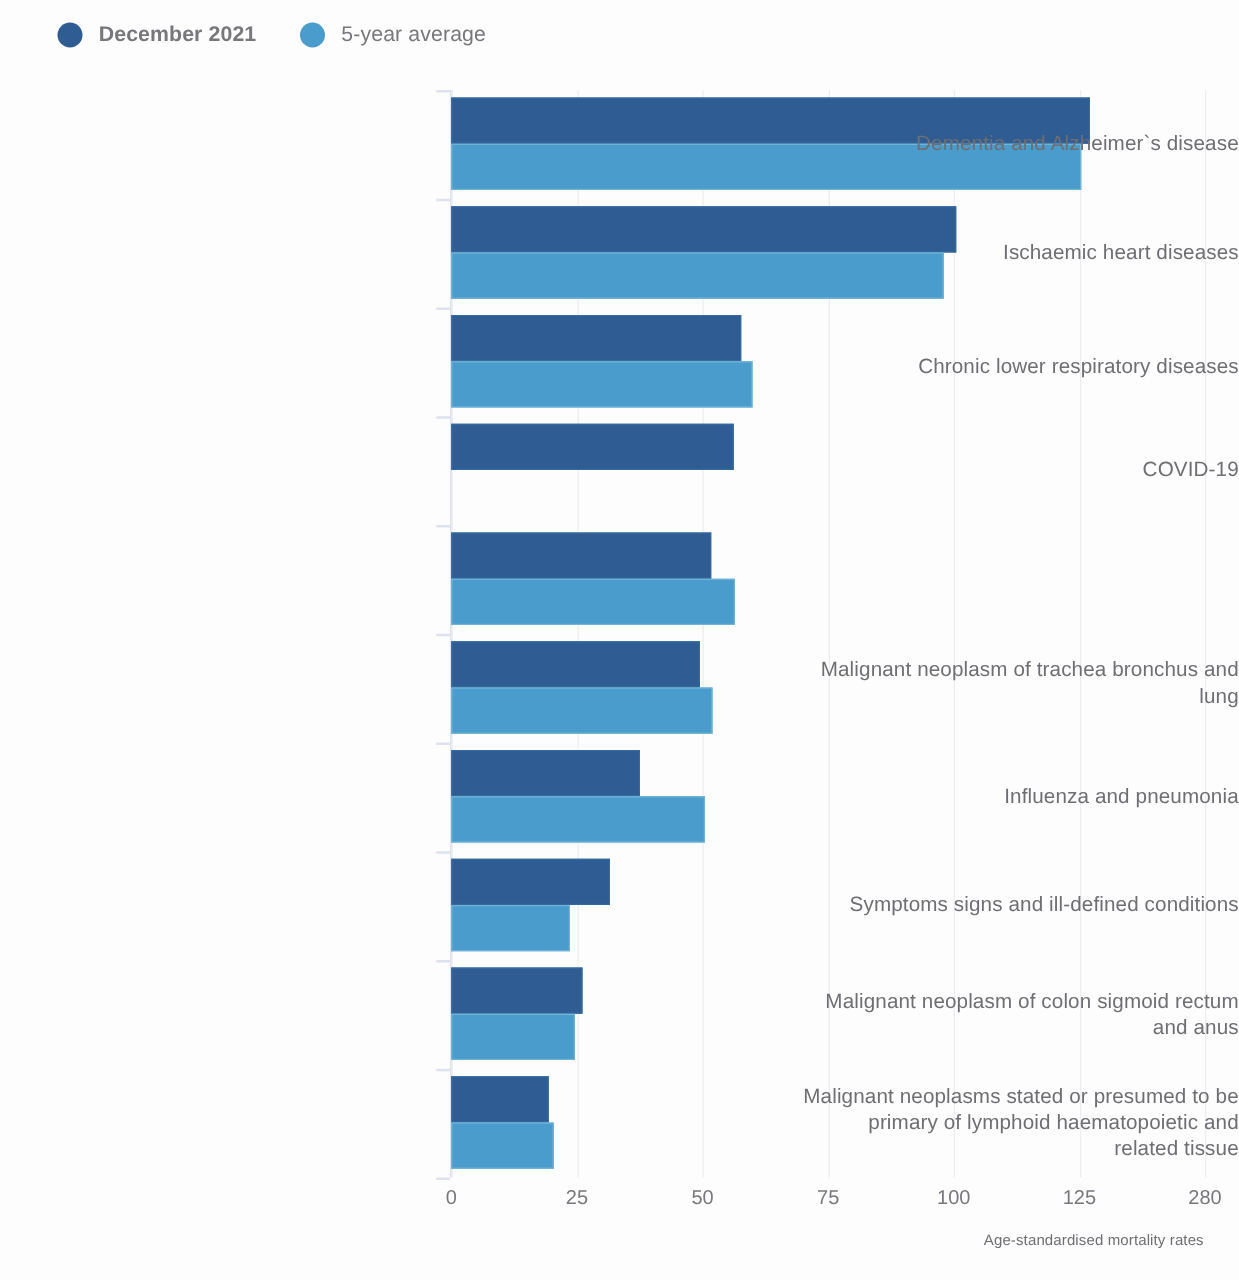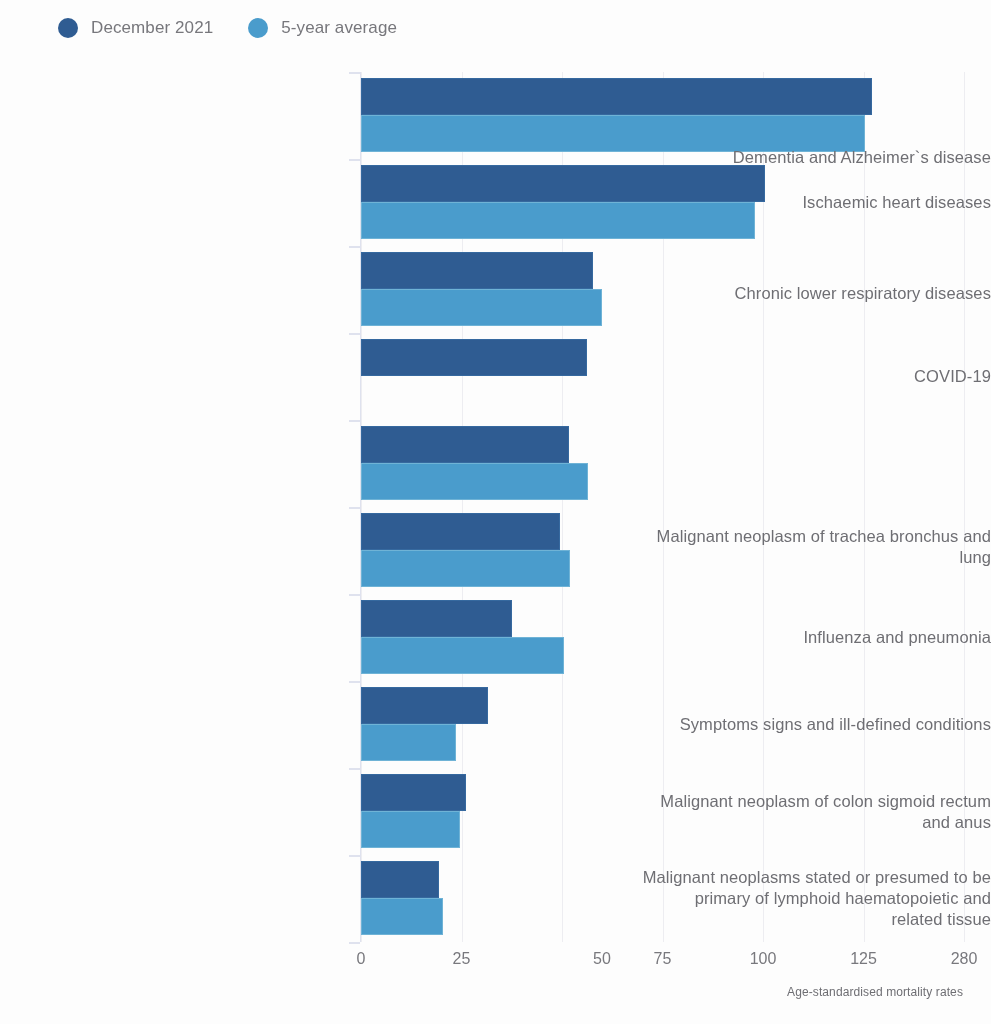--- a/index.html
+++ b/index.html
@@ -10,21 +10,21 @@
     color:#6B6B70;
     overflow:hidden;
     position:relative;
   }
   
   #legend{
     position:absolute;left:0;top:0;width:991px;height:56px;
     display:flex;align-items:center;
   }
   .legend-item{display:flex;align-items:center;margin-left:35px;}
-  .legend-item:first-child{margin-left:58px;}
+  .legend-item:first-child{margin-left:46px;font-weight:bold;}
   .legend-dot{
     width:20px;height:20px;border-radius:50%;display:inline-block;flex:none;
   }
   .legend-label{
     margin-left:13px;font-size:17px;color:#77777C;white-space:nowrap;
     letter-spacing:.1px;
   }
   
   #chart{
     position:absolute;left:0;top:0;width:991px;height:1024px;
@@ -110,26 +110,26 @@
       <div class="bar s0" title="Symptoms signs and ill-defined conditions: 31.6" style="top: 615px; width: 127.032px; background: rgb(47, 92, 146);"></div>
       <div class="bar s1" title="Symptoms signs and ill-defined conditions: 23.7" style="top: 652px; width: 95.274px; background: rgb(74, 156, 204);"></div>
       <div class="bar s0" title="Malignant neoplasm of colon sigmoid rectum and anus: 26" style="top: 702px; width: 104.52px; background: rgb(47, 92, 146);"></div>
       <div class="bar s1" title="Malignant neoplasm of colon sigmoid rectum and anus: 24.7" style="top: 739px; width: 99.294px; background: rgb(74, 156, 204);"></div>
       <div class="bar s0" title="Malignant neoplasms stated or presumed to be primary of lymphoid haematopoietic and related tissue: 19.3" style="top: 789px; width: 77.586px; background: rgb(47, 92, 146);"></div>
       <div class="bar s1" title="Malignant neoplasms stated or presumed to be primary of lymphoid haematopoietic and related tissue: 20.5" style="top: 826px; width: 82.41px; background: rgb(74, 156, 204);"></div>
     </div>
   <div id="xaxis-title">Age-standardised mortality rates</div>
 <div class="xtick-label" style="left: 361px;">0</div>
     <div class="xtick-label" style="left: 461.5px;">25</div>
-    <div class="xtick-label" style="left: 562px; margin-left: 40px;">50</div>
+    <div class="xtick-label" style="left: 562px;">50</div>
     <div class="xtick-label" style="left: 662.5px;">75</div>
     <div class="xtick-label" style="left: 763px;">100</div>
     <div class="xtick-label" style="left: 863.5px;">125</div>
     <div class="xtick-label" style="left: 964px;">280</div>
-    <div class="cat-label" style="top: 105px; margin-top: 42px;">Dementia and Alzheimer`s disease</div>
+    <div class="cat-label" style="top: 105px;">Dementia and Alzheimer`s disease</div>
     <div class="axis-tick" style="top: 159px;"></div>
     <div class="cat-label" style="top: 192px;">Ischaemic heart diseases</div>
     <div class="axis-tick" style="top: 246px;"></div>
     <div class="cat-label" style="top: 283px;">Chronic lower respiratory diseases</div>
     <div class="axis-tick" style="top: 333px;"></div>
     <div class="cat-label" style="top: 366px;">COVID-19</div>
     <div class="axis-tick" style="top: 420px;"></div>
     <div class="axis-tick" style="top: 507px;"></div>
     <div class="cat-label" style="top: 526px;">Malignant neoplasm of trachea bronchus and lung</div>
     <div class="axis-tick" style="top: 594px;"></div>

